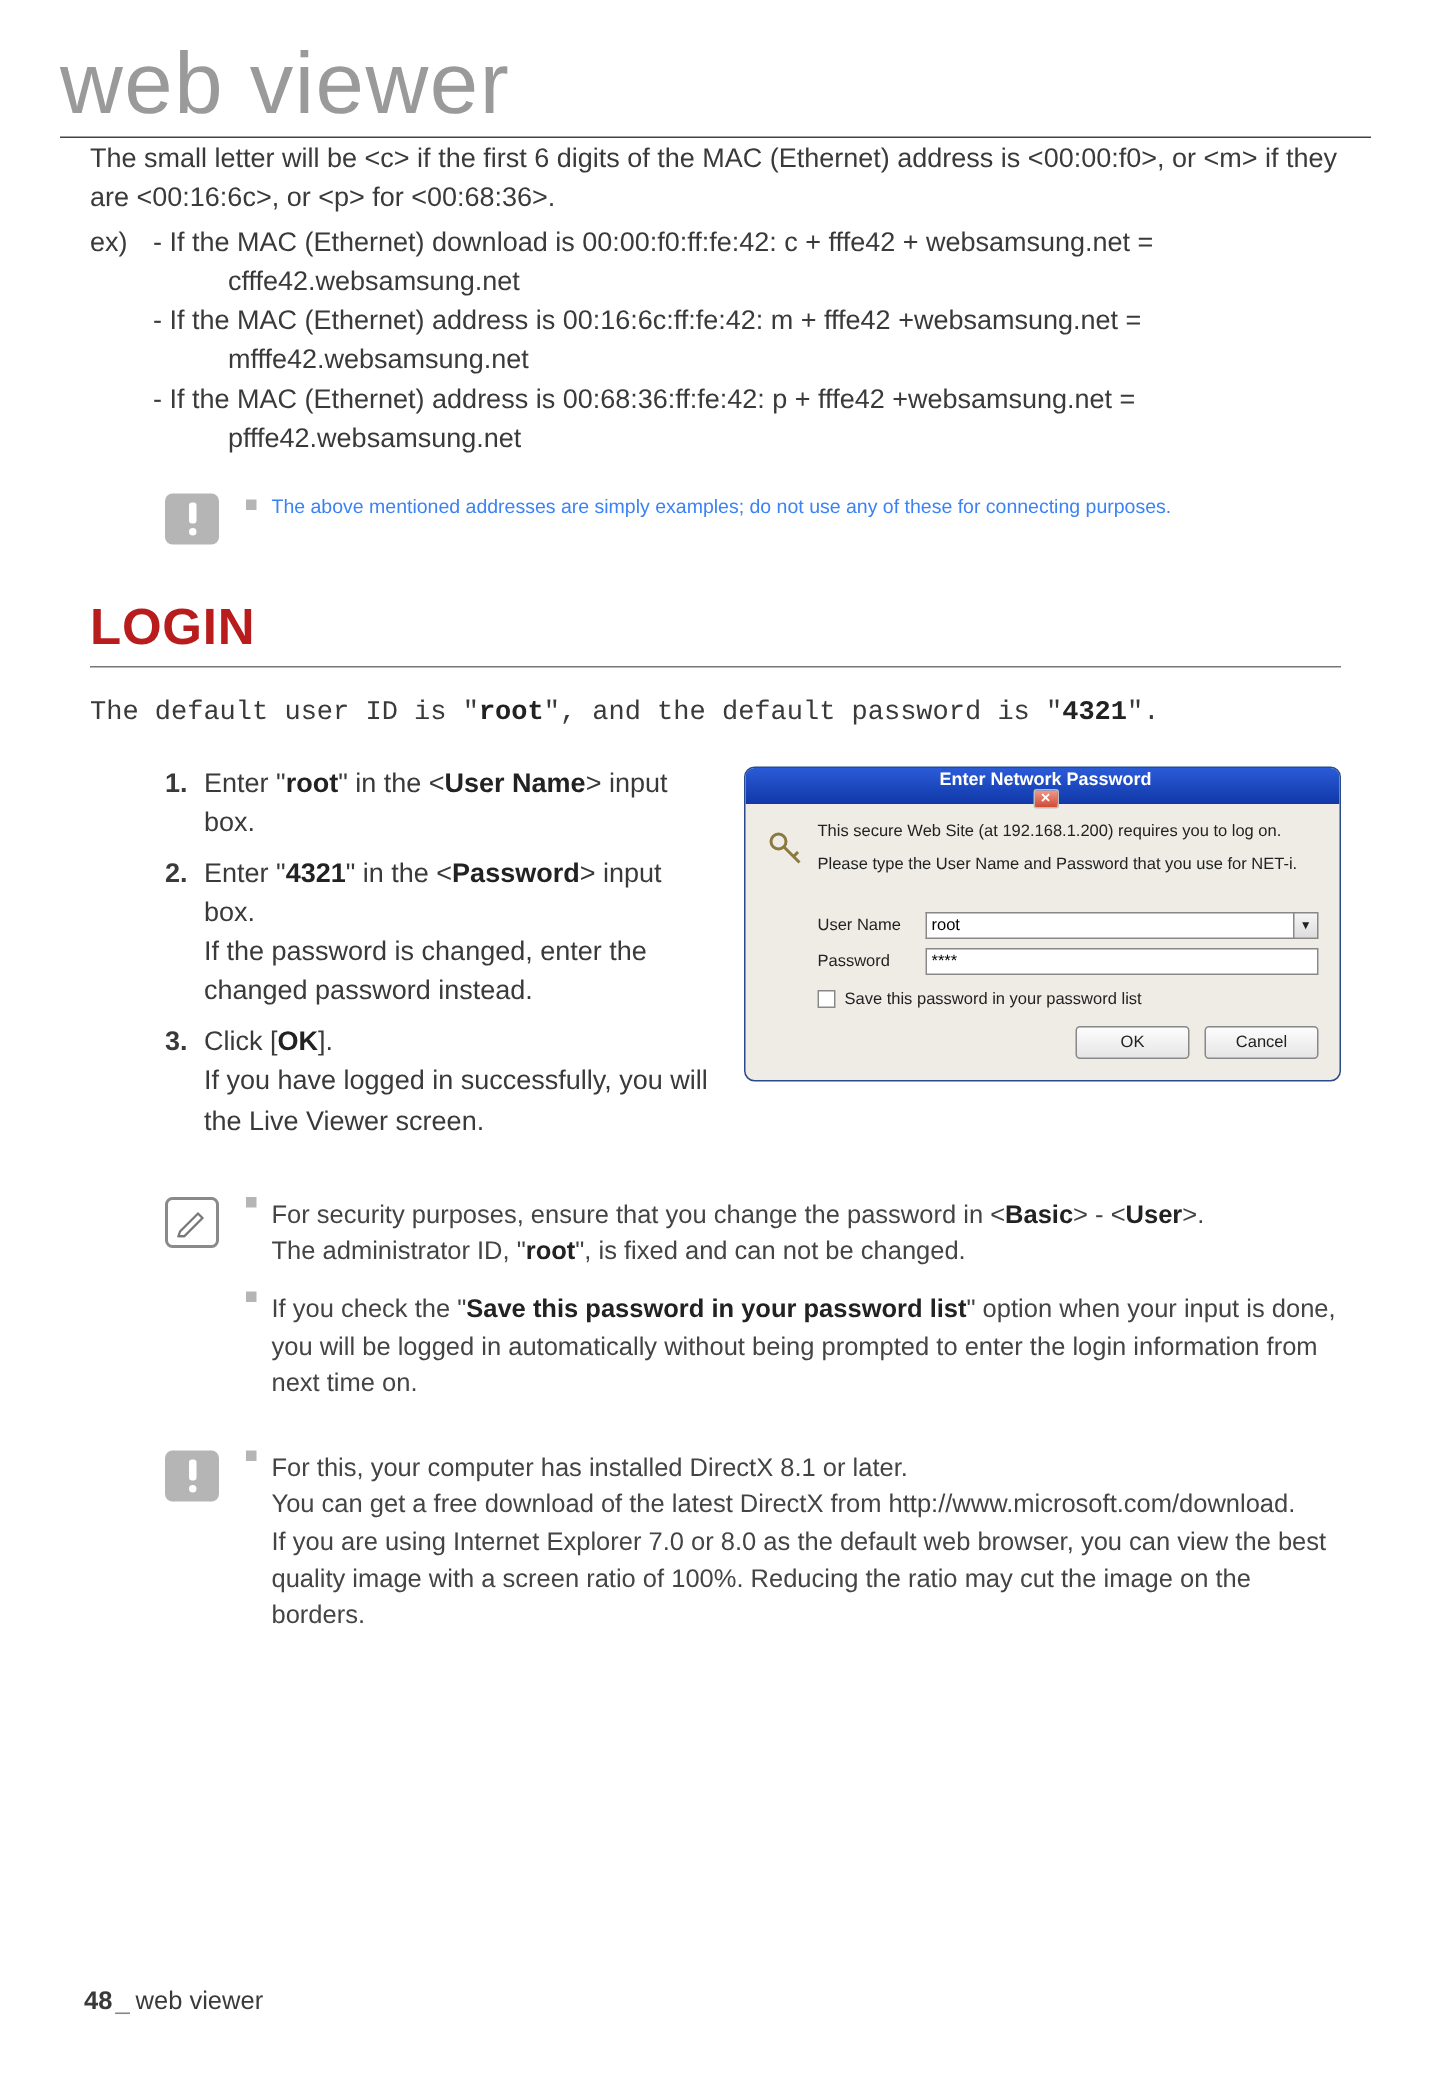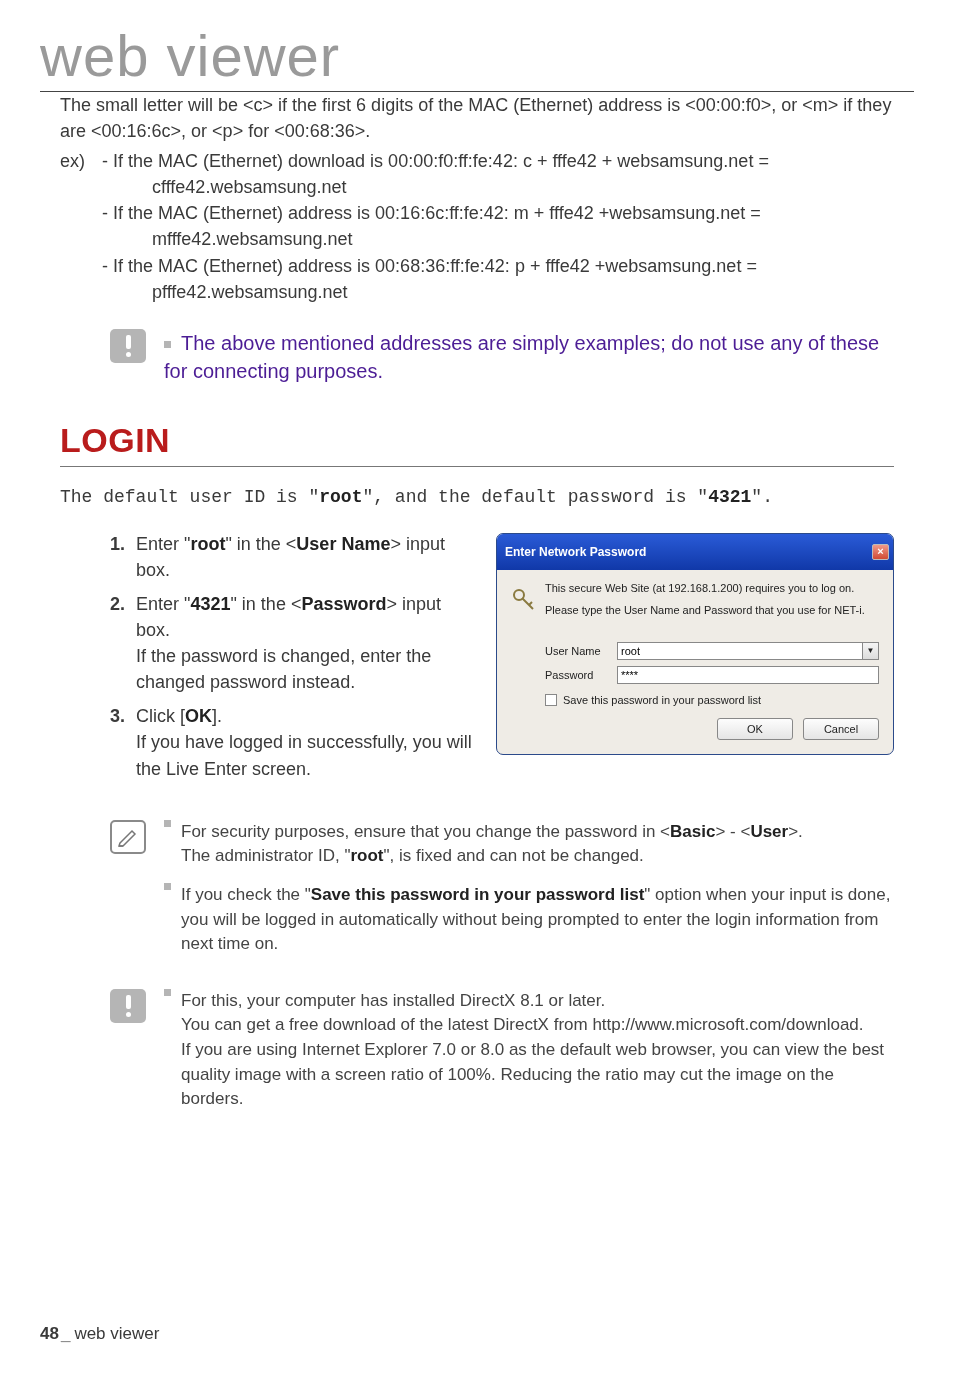--- a/index.html
+++ b/index.html
@@ -64,22 +64,22 @@
   .note-icon {
     width: 36px; height: 34px;
     border: 2px solid #8a8a8a;
     border-radius: 5px;
     display: flex; align-items: center; justify-content: center;
     margin-right: 18px;
     flex-shrink: 0;
     position: relative;
   }
   .minor-text {
-    font-size: 20px;
-    color: #4c1d95;
+    font-size: 13px;
+    color: #3b82f6;
     line-height: 1.4;
     font-style: normal;
   }
   .bullet-sq {
     display: inline-block;
     width: 7px; height: 7px;
     background: #b5b5b5;
     margin-right: 10px;
     vertical-align: 2px;
   }
@@ -130,27 +130,28 @@
     font-family: Tahoma, Arial, sans-serif;
     font-size: 11px;
     color: #222;
     margin-top: 2px;
     flex-shrink: 0;
     overflow: hidden;
   }
   .dialog-titlebar {
     background: linear-gradient(#2a5bd7, #1038a8);
     color: #fff;
-    height: 36px;
+    height: 24px;
     display: flex;
     align-items: center;
     justify-content: space-between;
     padding: 0 4px 0 8px;
     font-size: 12px;
     font-weight: bold;
+    flex-direction: column;
   }
   .dlg-close {
     width: 17px; height: 16px;
     background: #d88;
     border: 1px solid #bbb;
     border-radius: 2px;
     display: flex; align-items: center; justify-content: center;
     color: #fff;
     font-size: 11px;
     font-weight: bold;
@@ -241,21 +242,21 @@
   .tip-body {
     flex: 1;
     font-size: 17px;
     color: #444;
     line-height: 1.45;
   }
   b { color: #222; font-weight: bold; }
   .footer {
     position: absolute;
     bottom: 44px;
-    left: 40px;
+    left: 56px;
     font-size: 17px;
     color: #3a3a3a;
   }
   .footer .pnum { font-weight: bold; margin-right: 2px; }
   .footer .und { color: #888; margin-right: 4px; }
 </style>
 </head>
 <body>
 
 <div class="page-title">web viewer</div>
@@ -320,21 +321,21 @@
         <div class="step-num">2.</div>
         <div class="step-body">
           <span>Enter "</span><b>4321</b><span>" in the &lt;</span><b>Password</b><span>&gt; input box.</span><br>
           <span>If the password is changed, enter the changed password instead.</span>
         </div>
       </div>
       <div class="step">
         <div class="step-num">3.</div>
         <div class="step-body">
           <span>Click [</span><b>OK</b><span>].</span><br>
-          <span>If you have logged in successfully, you will the Live Enter screen.</span>
+          <span>If you have logged in successfully, you will the Live Viewer screen.</span>
         </div>
       </div>
     </div>
 
     <div class="dialog">
       <div class="dialog-titlebar">
         <span>Enter Network Password</span>
         <div class="dlg-close">×</div>
       </div>
       <div class="dialog-body">

